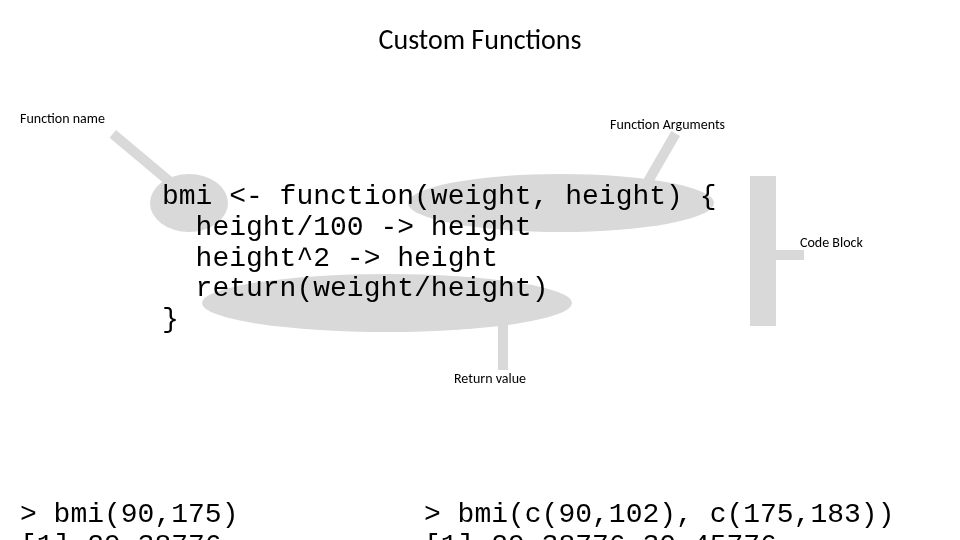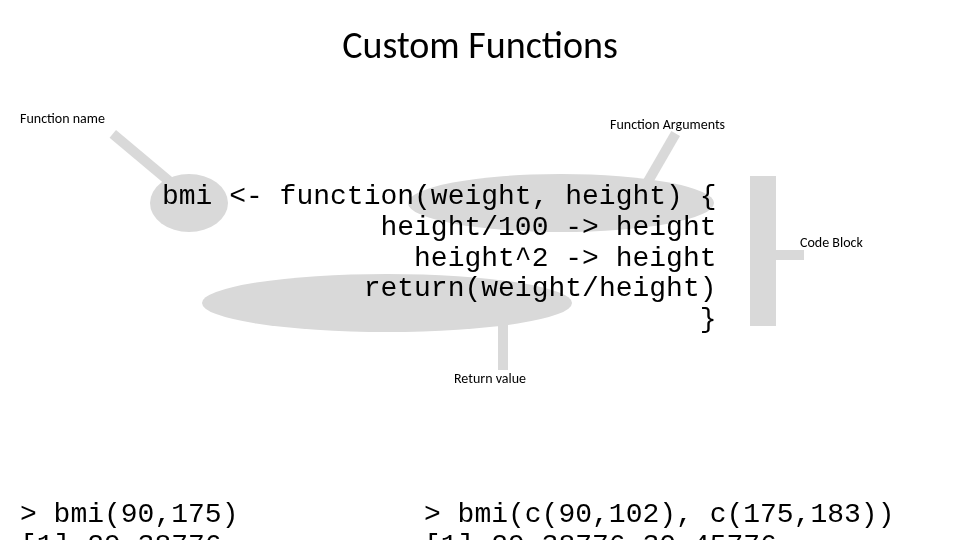--- a/index.html
+++ b/index.html
@@ -10,21 +10,21 @@
     font-family: Calibri, Arial, sans-serif;
     position: relative;
     overflow: hidden;
   }
   .title {
     position: absolute;
     top: 22px;
     left: 0;
     width: 100%;
     text-align: center;
-    font-size: 38px;
+    font-size: 28px;
     color: #000;
   }
   .label {
     position: absolute;
     font-size: 14px;
     color: #000;
   }
   .lbl-fname { top: 110px; left: 20px; }
   .lbl-args { top: 116px; left: 610px; }
   .lbl-cblock { top: 234px; left: 800px; }
@@ -54,21 +54,20 @@
 
   .code-main {
     position: absolute;
     top: 182px;
     left: 162px;
     font-family: Consolas, "Courier New", monospace;
     font-size: 28px;
     line-height: 1.1;
     white-space: pre;
     color: #000;
-    text-align: right;
   }
   .ex {
     position: absolute;
     font-family: Consolas, "Courier New", monospace;
     font-size: 28px;
     line-height: 1.1;
     white-space: pre;
     color: #000;
     margin-top: 40px;
   }

